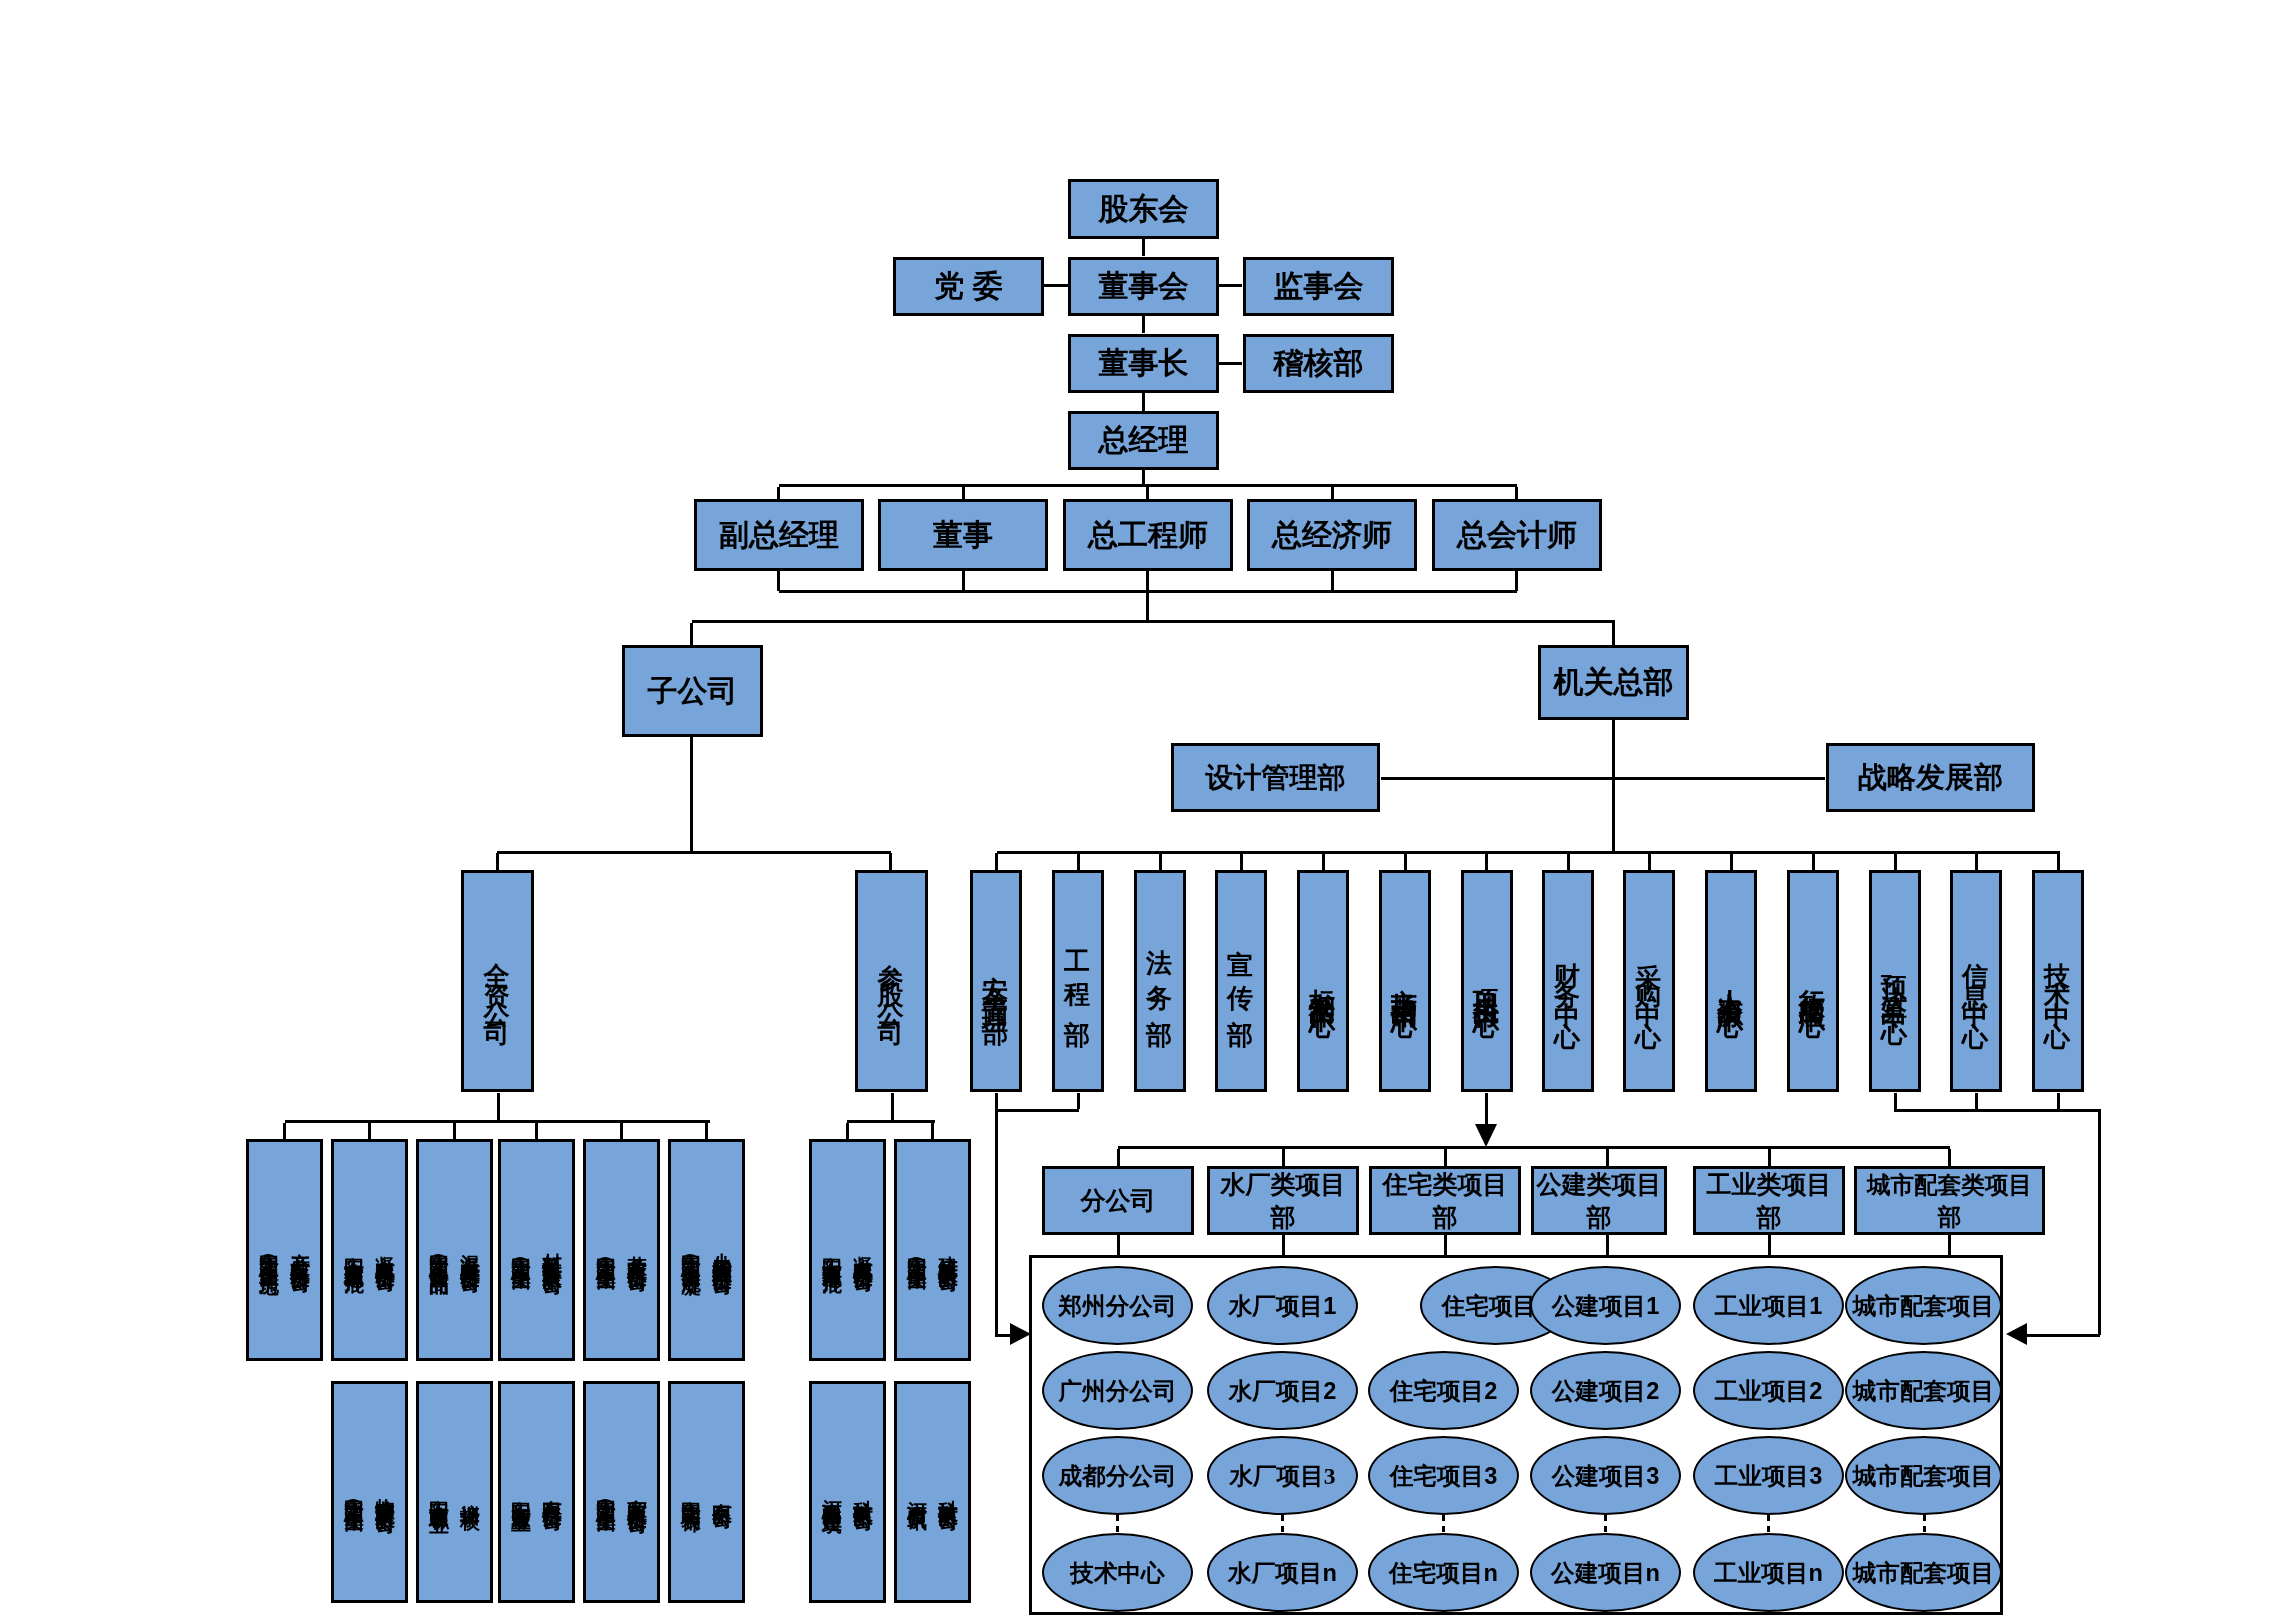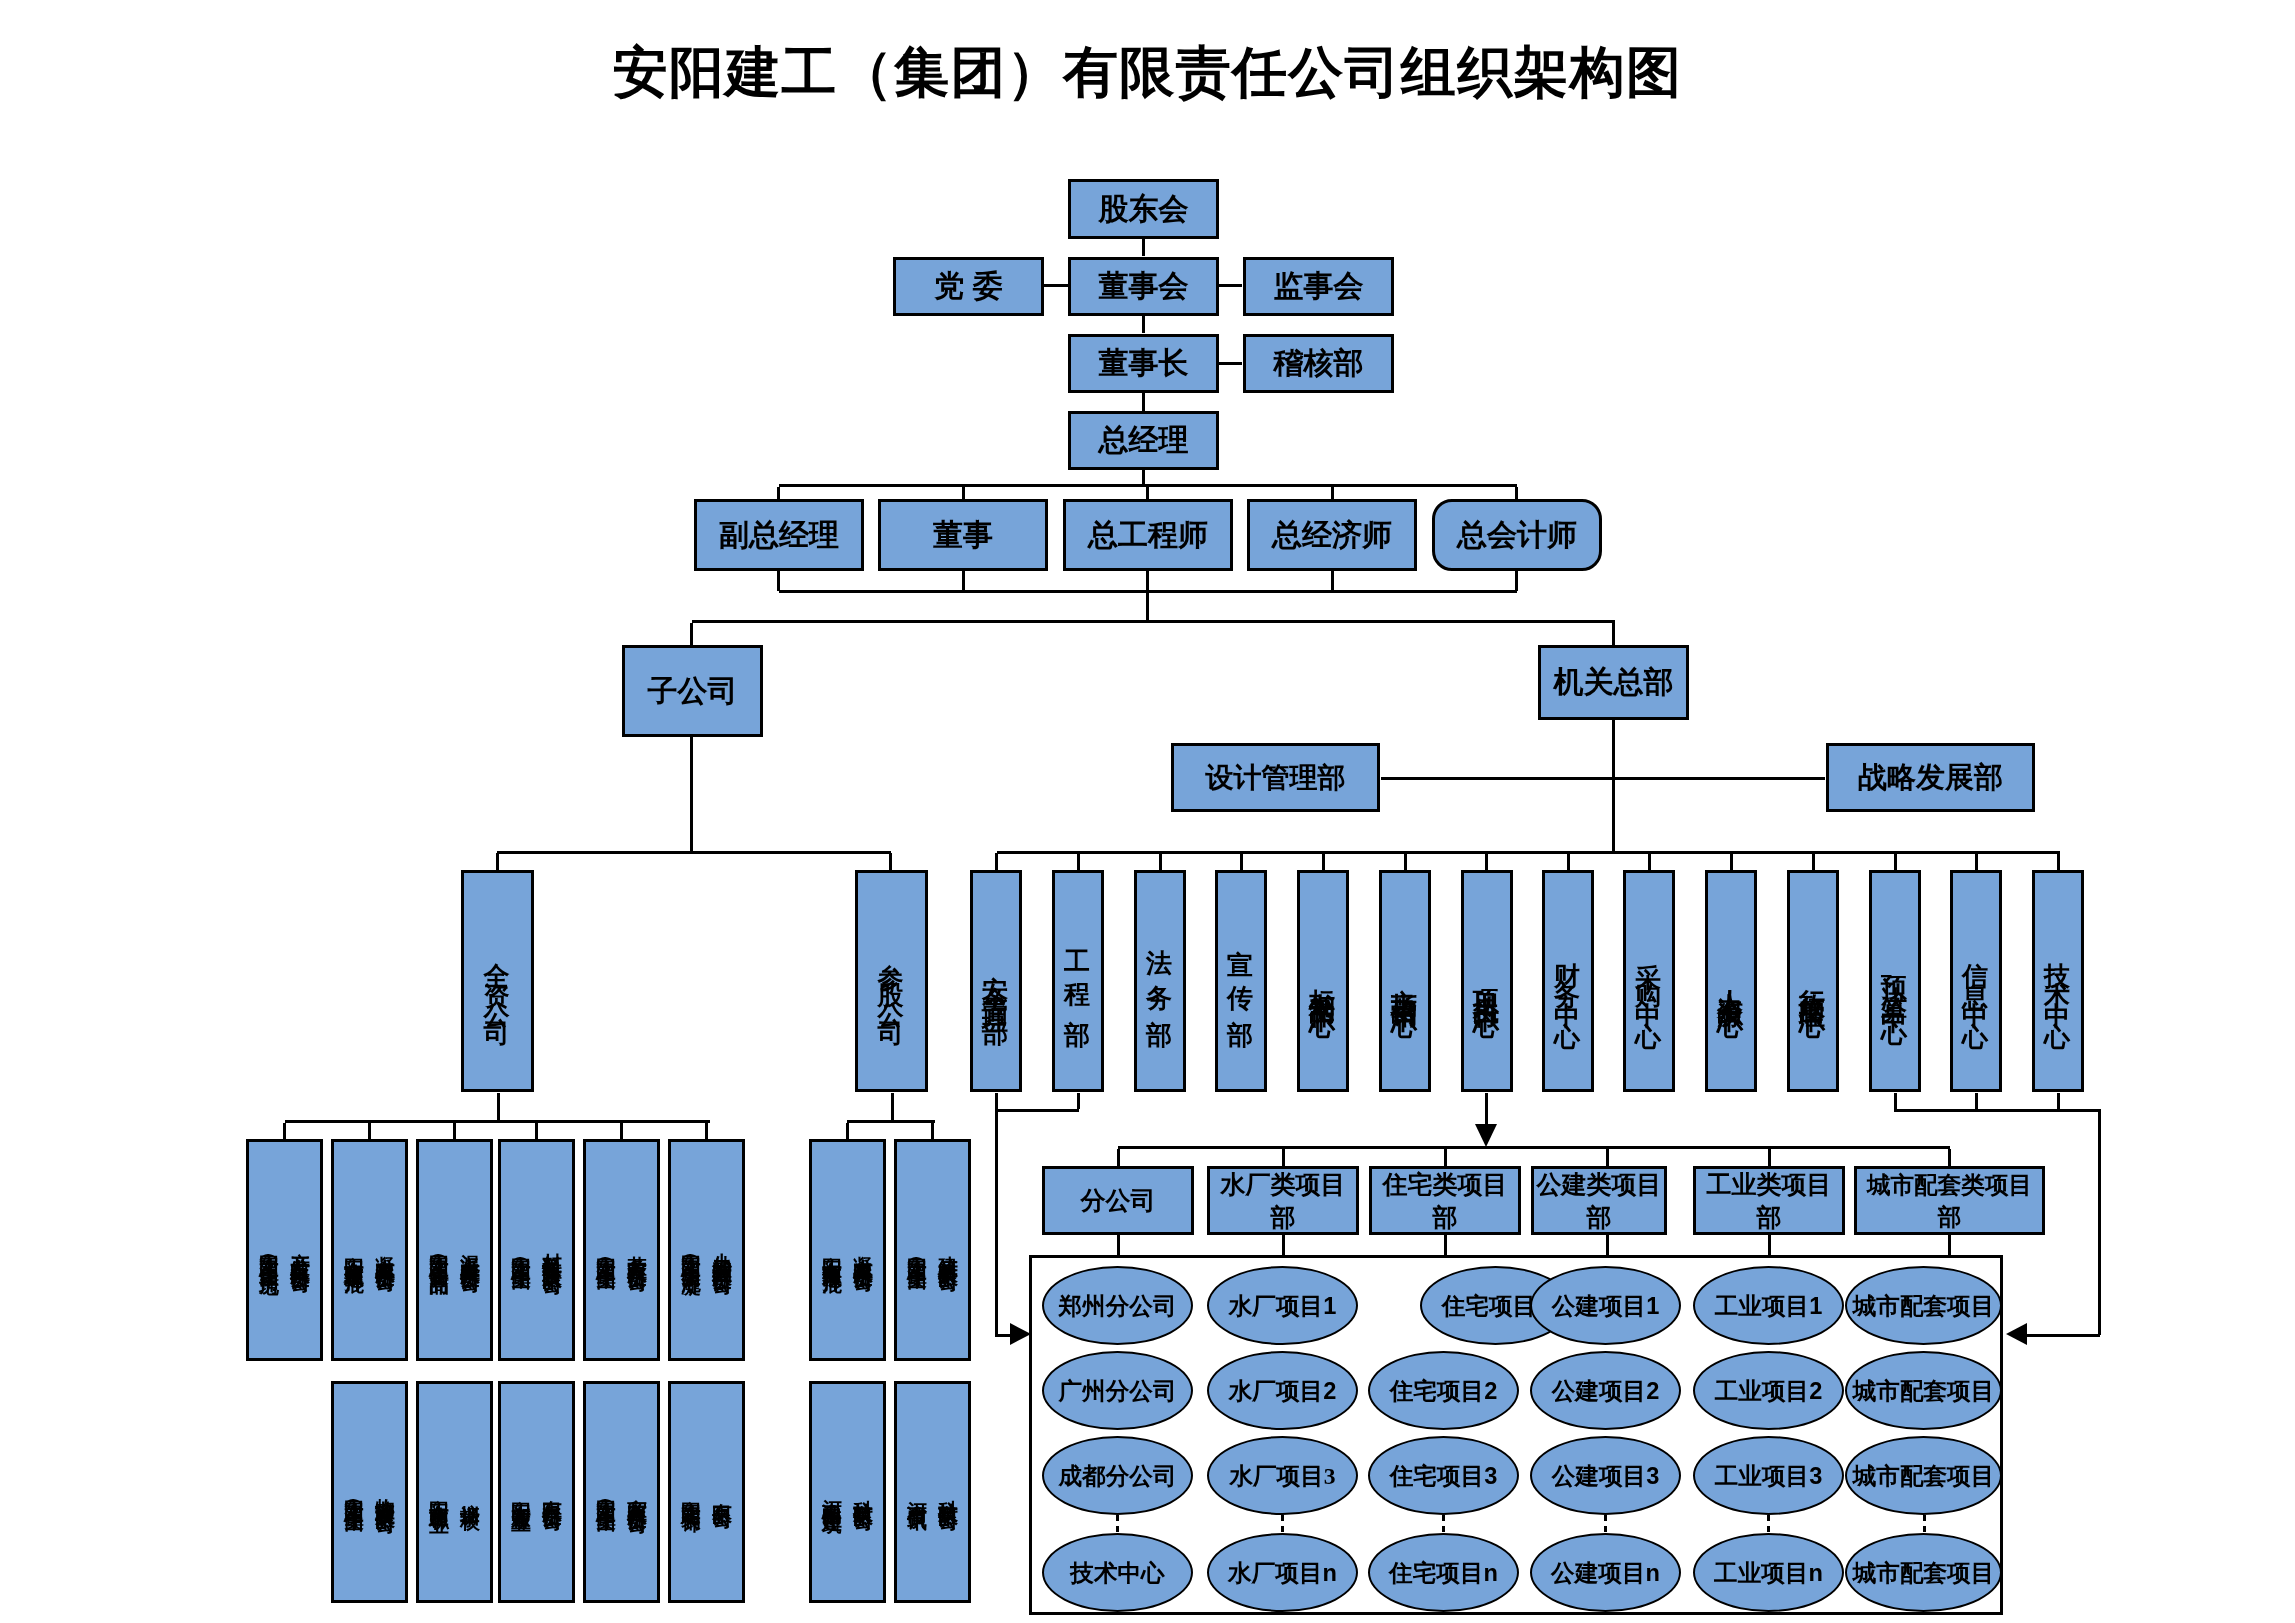--- a/index.html
+++ b/index.html
@@ -21,21 +21,20 @@
   .ln{position:absolute;background:#000;}
   .dash{position:absolute;width:0;border-left:3.3px dashed #000;height:17px;}
   .tri{position:absolute;width:0;height:0;}
   .container-box{position:absolute;border:3.3px solid #000;background:#fff;box-sizing:border-box;}
 </style>
 </head>
 <body>
 
 <div class="canvas">
 
-  <div class="title" style="top:36px;">安阳建工（集团）有限责任公司组织架构图</div>
 
   <div class="b" style="left:1068px;top:179px;width:151px;height:60px;">股东会</div>
   <div class="b" style="left:893px;top:257px;width:151px;height:59px;">党  委</div>
   <div class="b" style="left:1068px;top:257px;width:151px;height:59px;">董事会</div>
   <div class="b" style="left:1243px;top:257px;width:151px;height:59px;">监事会</div>
   <div class="b" style="left:1068px;top:334px;width:151px;height:59px;">董事长</div>
   <div class="b" style="left:1243px;top:334px;width:151px;height:59px;">稽核部</div>
   <div class="b" style="left:1068px;top:411px;width:151px;height:59px;">总经理</div>
 
   <div class="ln" style="left:1142px;top:239px;width:2.6px;height:17px;"></div>
@@ -50,21 +49,21 @@
   <div class="ln" style="left:777px;top:487px;width:2.6px;height:11.8px;"></div>
   <div class="ln" style="left:962px;top:487px;width:2.6px;height:11.8px;"></div>
   <div class="ln" style="left:1146px;top:487px;width:2.6px;height:11.8px;"></div>
   <div class="ln" style="left:1331px;top:487px;width:2.6px;height:11.8px;"></div>
   <div class="ln" style="left:1515px;top:487px;width:2.6px;height:11.8px;"></div>
 
   <div class="b" style="left:694px;top:499px;width:170px;height:72px;">副总经理</div>
   <div class="b" style="left:878px;top:499px;width:170px;height:72px;">董事</div>
   <div class="b" style="left:1063px;top:499px;width:170px;height:72px;">总工程师</div>
   <div class="b" style="left:1247px;top:499px;width:170px;height:72px;">总经济师</div>
-  <div class="b" style="left:1432px;top:499px;width:170px;height:72px;border-radius:20px;">总会计师</div>
+  <div class="b" style="left:1432px;top:499px;width:170px;height:72px;">总会计师</div>
 
   <div class="ln" style="left:777px;top:571px;width:2.6px;height:19.6px;"></div>
   <div class="ln" style="left:962px;top:571px;width:2.6px;height:19.6px;"></div>
   <div class="ln" style="left:1146px;top:571px;width:2.6px;height:19.6px;"></div>
   <div class="ln" style="left:1331px;top:571px;width:2.6px;height:19.6px;"></div>
   <div class="ln" style="left:1515px;top:571px;width:2.6px;height:19.6px;"></div>
   <div class="ln" style="left:779px;top:590px;width:738px;height:2.6px;"></div>
   <div class="ln" style="left:1146px;top:593px;width:2.6px;height:27.5px;"></div>
 
   <div class="ln" style="left:692px;top:620px;width:923px;height:2.6px;"></div>

